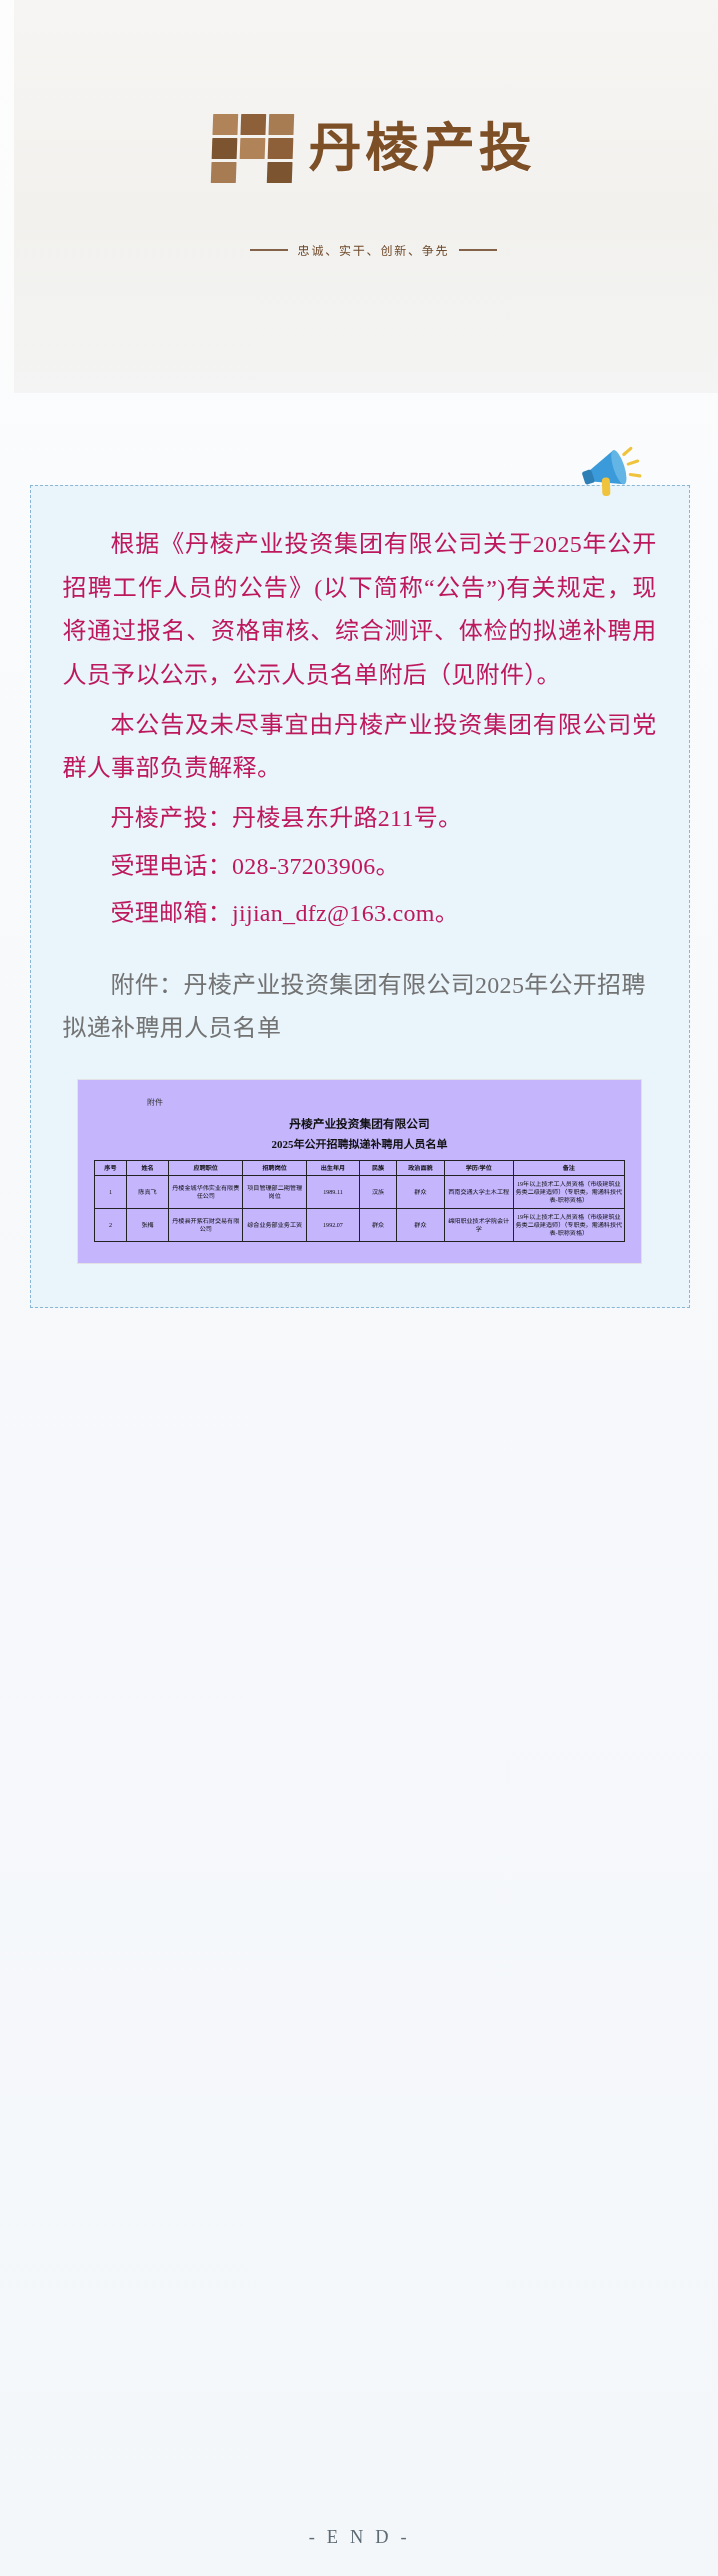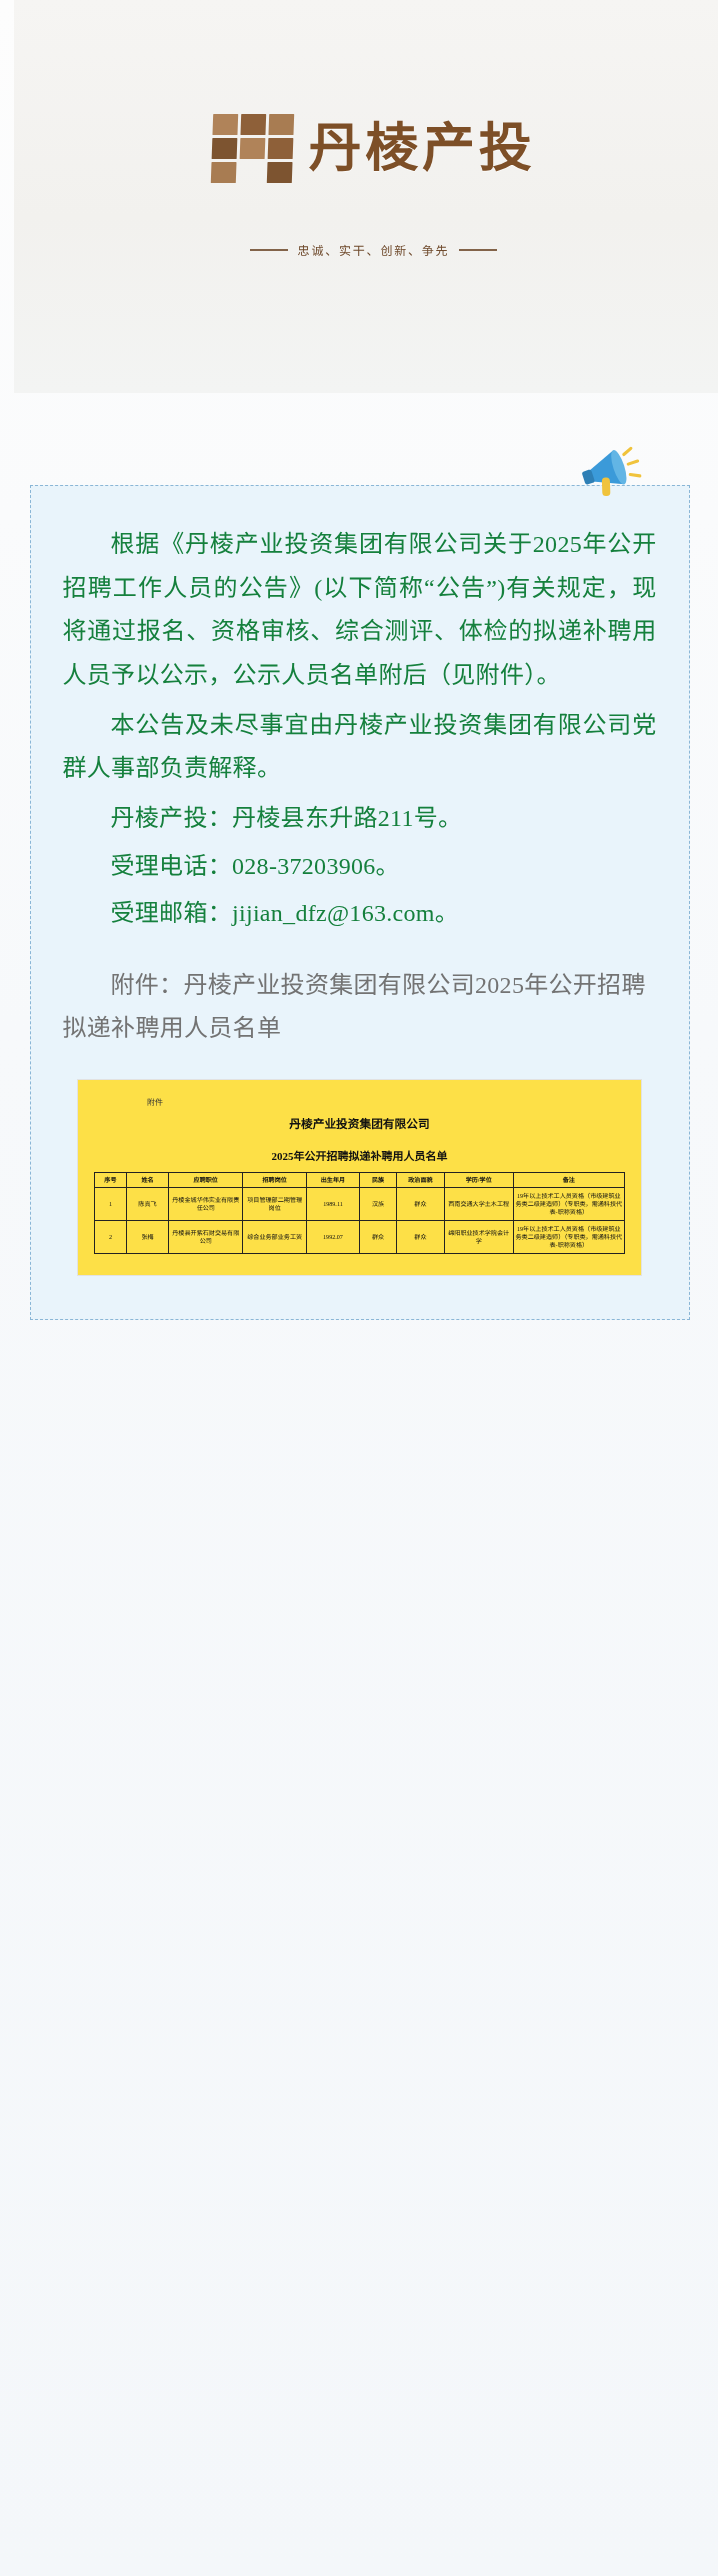--- a/index.html
+++ b/index.html
@@ -113,21 +113,21 @@
     box-sizing: border-box;
     background: #e9f4fb;
     border: 1.2px dashed #8ab6d6;
     padding: 37px 32px 43px 32px;
   }
 
   .para {
     font-family: "Liberation Serif", serif;
     font-size: 24px;
     line-height: 1.82;
-    color: #15803d;
+    color: #be185d;
     text-align: justify;
     text-justify: inter-ideograph;
     margin: 0 0 6.1px 0;
     text-indent: 48px;
     letter-spacing: 0.3px;
   }
   .para.contact {
     text-indent: 48px;
     margin: 0 0 3.7px 0;
   }
@@ -139,39 +139,39 @@
     color: #737373;
     margin: 28px 0 0 0;
     text-indent: 48px;
     letter-spacing: 0.3px;
   }
 
   
   .attachment {
     margin: 29.5px auto 0 auto;
     width: 565px;
-    background: #fde047;
+    background: #c4b5fd;
     border: 0.6px solid #e2e2e2;
     box-sizing: border-box;
     padding: 13.5px 16px 21px 16px;
   }
   .attach-label {
     font-family: "Liberation Serif", serif;
     font-size: 8px;
     color: #333;
     margin: 2.5px 0 8.6px 53px;
   }
   .attach-title {
     font-family: "Liberation Serif", serif;
     text-align: center;
     font-size: 11.7px;
     font-weight: 700;
     color: #111;
     line-height: 1.5;
-    margin-bottom: 14px;
+    margin-bottom: 2px;
   }
   .attach-subtitle {
     font-family: "Liberation Serif", serif;
     text-align: center;
     font-size: 11px;
     font-weight: 700;
     color: #111;
     line-height: 1.5;
     margin-bottom: 7.4px;
   }
@@ -312,15 +312,16 @@
             <td>群众</td>
             <td>绵阳职业技术学院会计学</td>
             <td>19年以上技术工人员资格（市级建筑业务类二级建造师）（专职类，需通科技代表-职称资格）</td>
           </tr>
         </tbody>
       </table>
     </div>
 
   </div>
 
+  <div class="footer-end">- E N D -</div>
 
 </div>
 
 
 </body></html>

